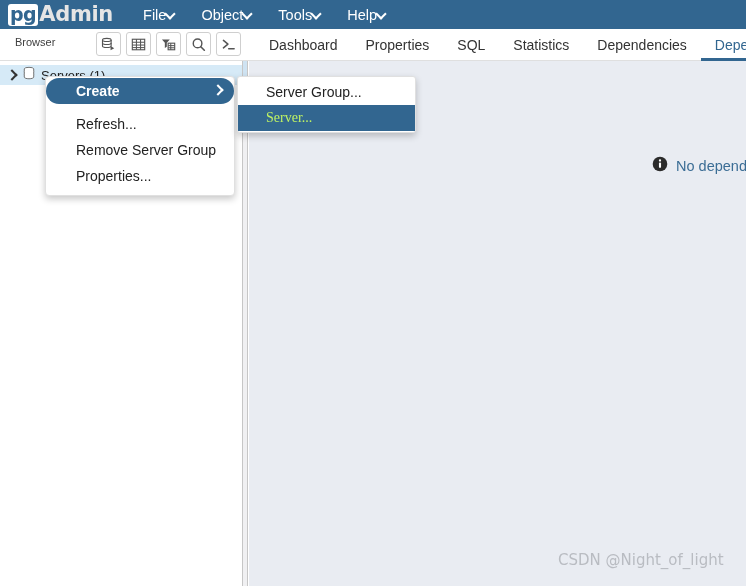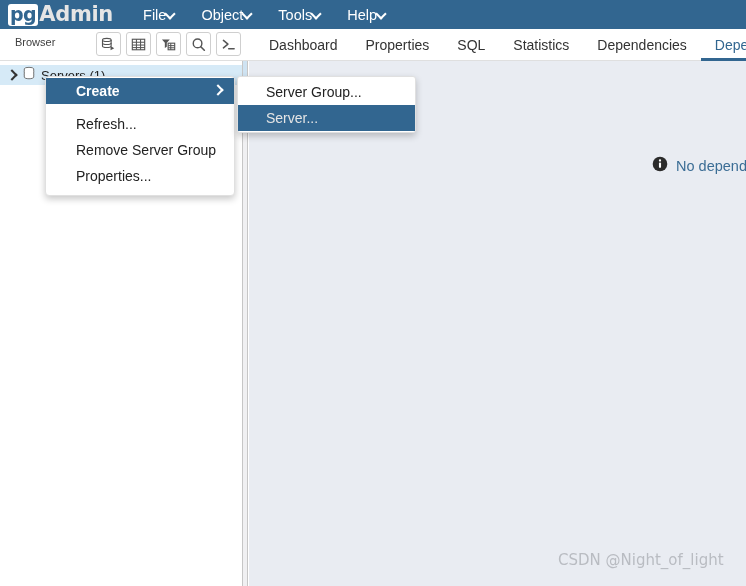--- a/index.html
+++ b/index.html
@@ -260,20 +260,21 @@
     display: flex;
     align-items: center;
     padding-left: 30px;
     padding-right: 10px;
     font-size: 14px;
     color: #222222;
     cursor: pointer;
     position: relative;
     box-sizing: border-box;
     white-space: nowrap;
+    border-radius: 13px;
   }
   .ctx-item.highlight {
     background: #326690;
     color: #ffffff;
     font-weight: bold;
   }
   .ctx-sep {
     height: 7px;
   }
   .ctx-arrow {
@@ -312,21 +313,22 @@
     align-items: center;
     padding-left: 28px;
     font-size: 14px;
     color: #222222;
     cursor: pointer;
     box-sizing: border-box;
     white-space: nowrap;
   }
   .sub-item.highlight {
     background: #326690;
-    color: #e5e5e5;
+    color: #bef264;
+    font-family: Liberation Serif, serif;
   }
 </style>
 </head>
 <body>
 
 <div id="app">
 
   <div class="topbar">
     <div class="logo">
       <span class="logo-pg">pg</span>

